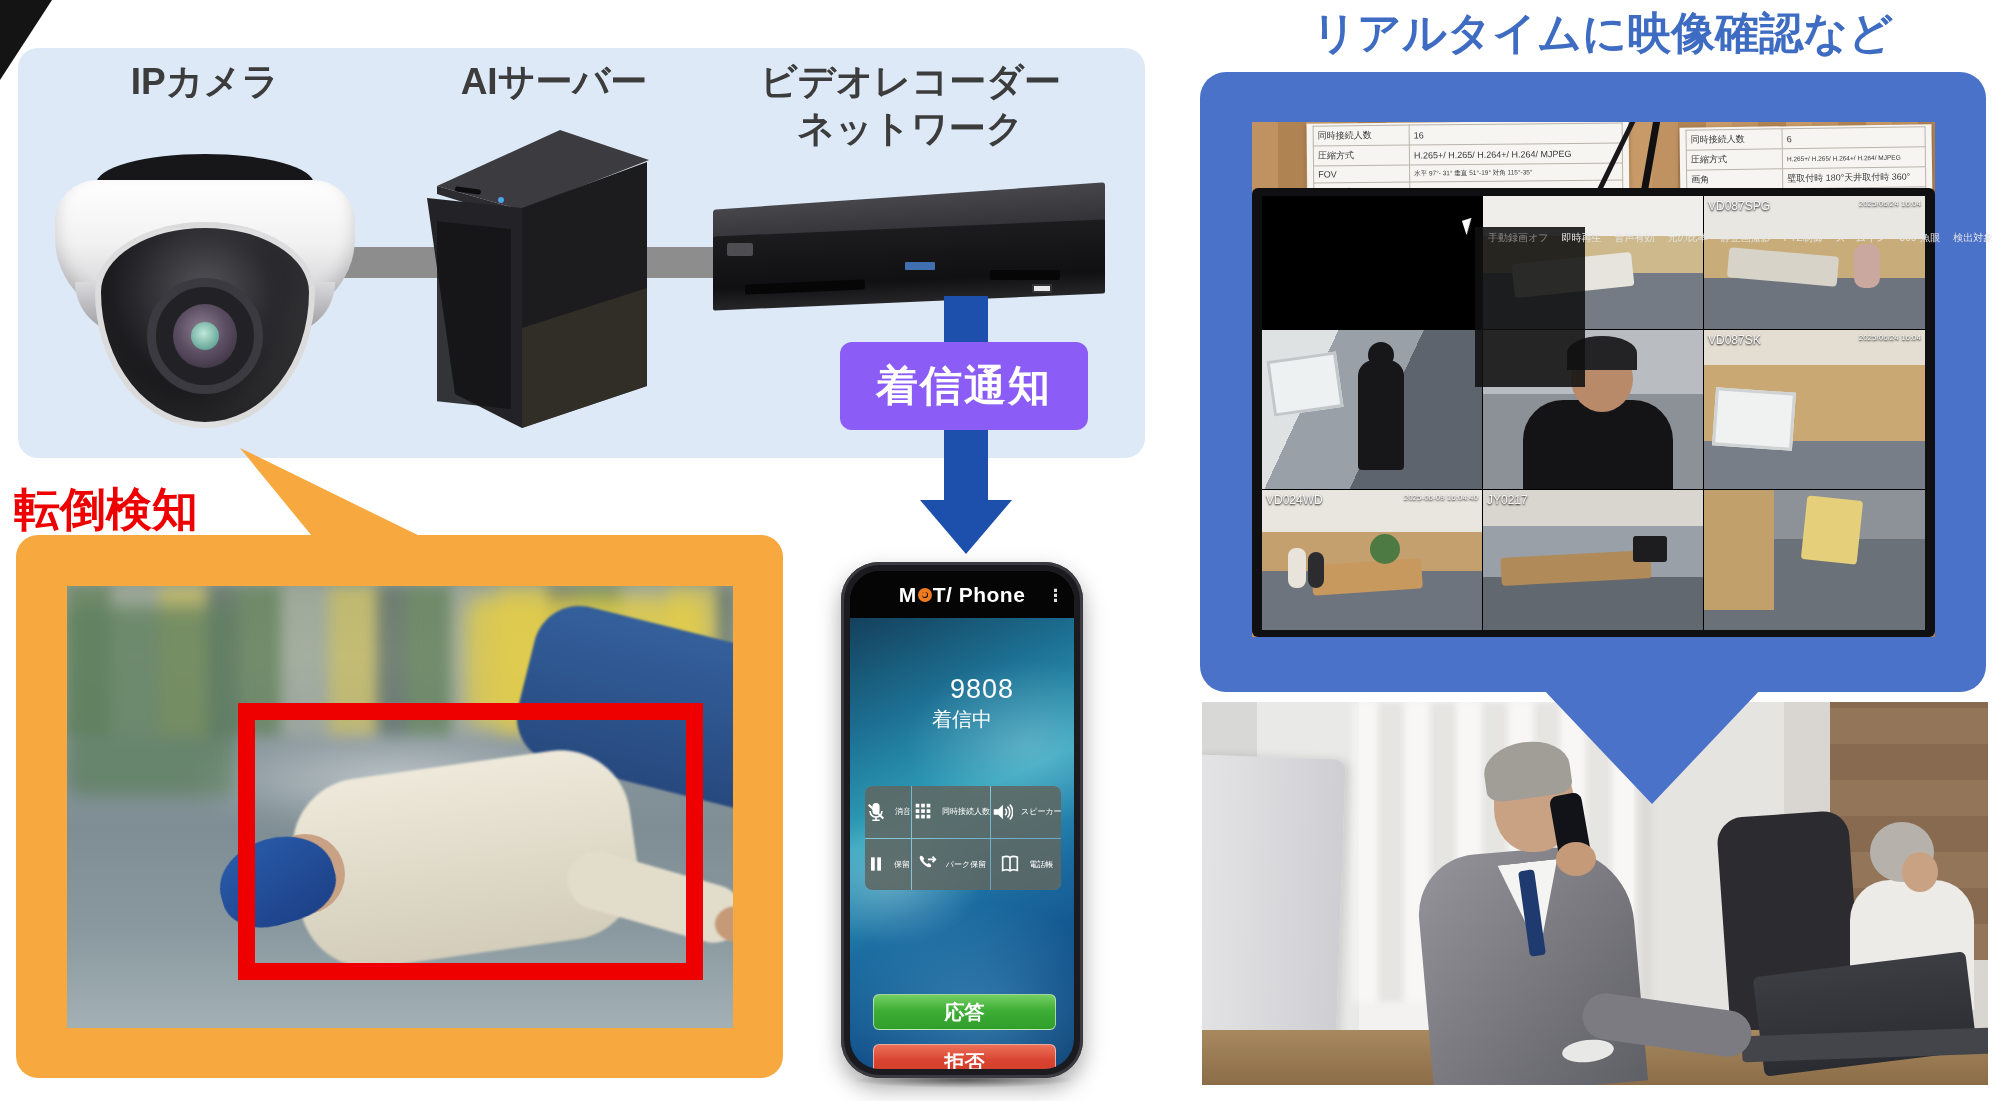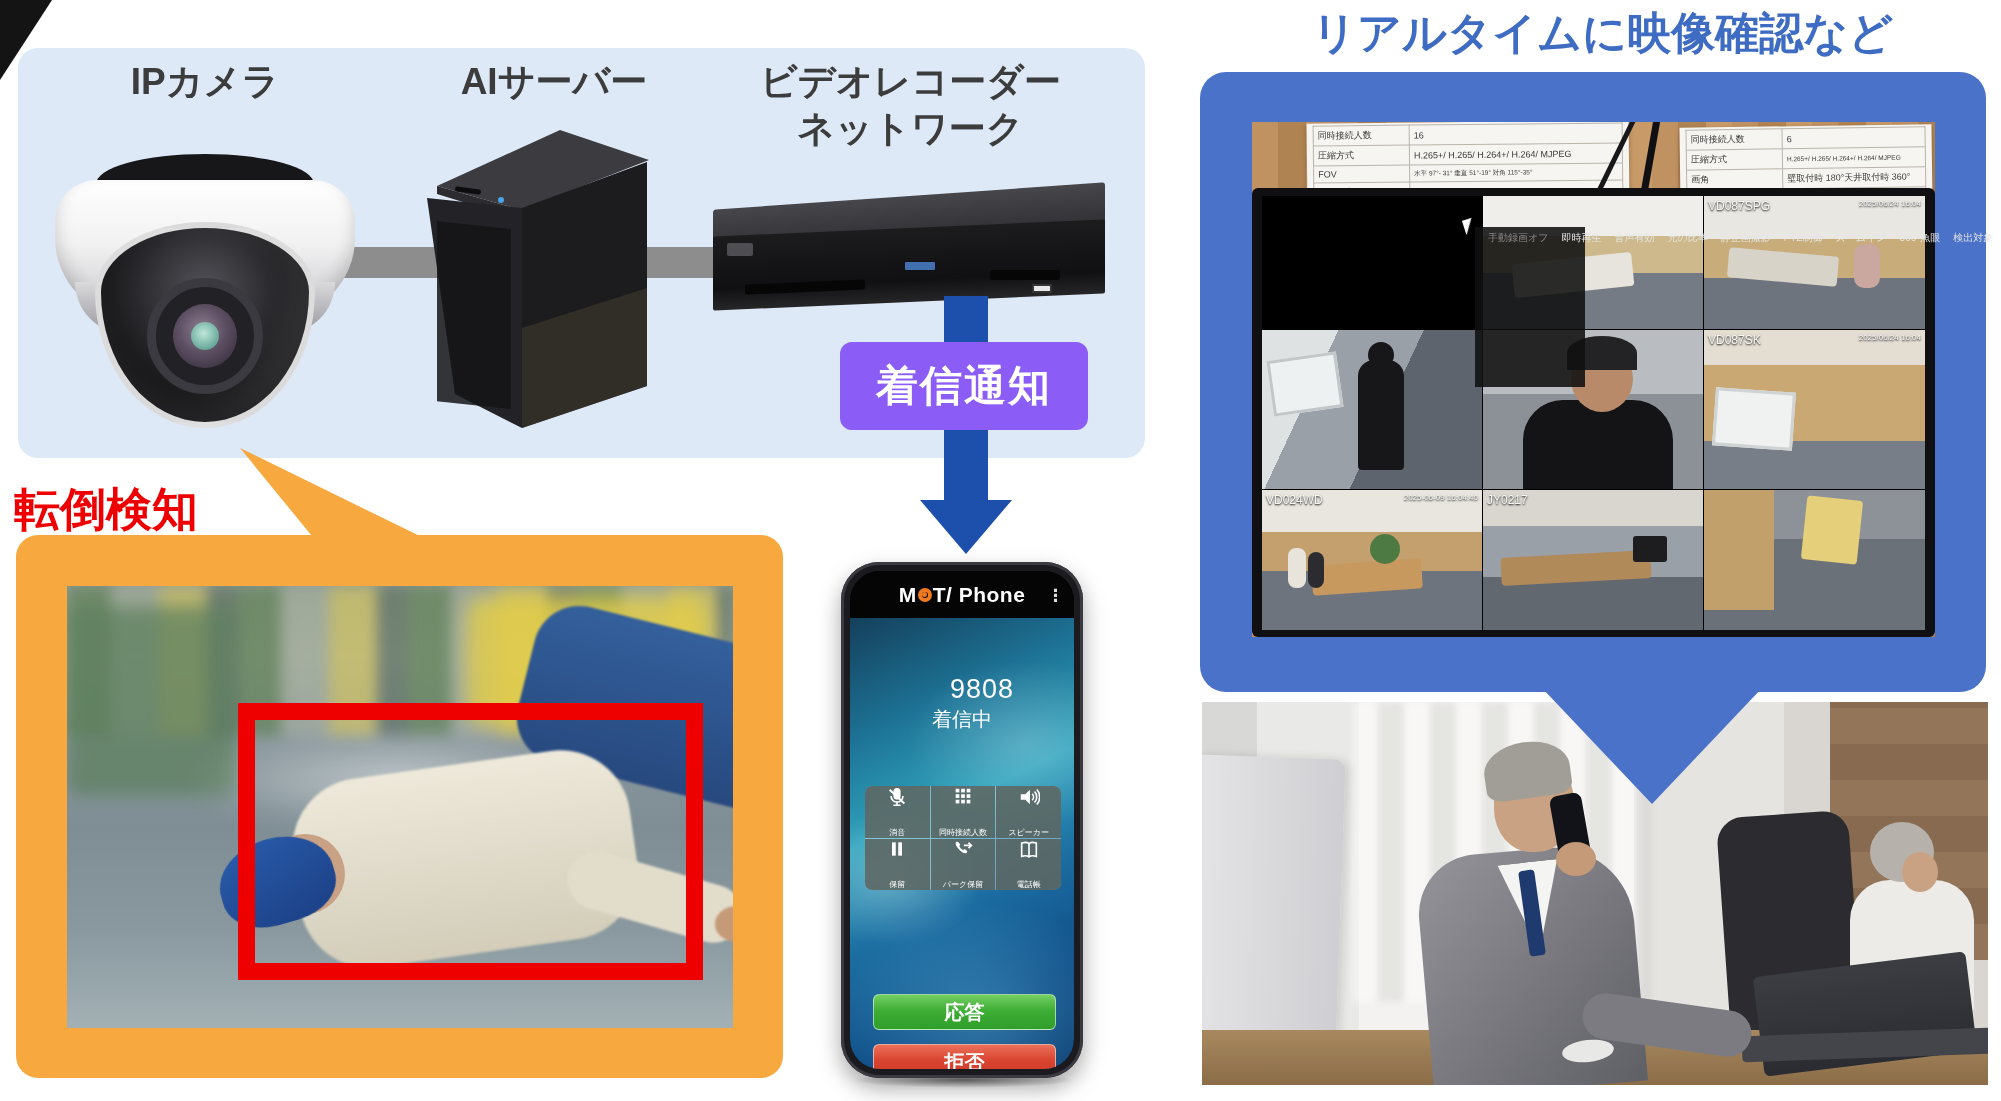--- a/index.html
+++ b/index.html
@@ -101,21 +101,21 @@
       background:
         radial-gradient(130px 95px at 18% 58%,rgba(255,255,255,.28),rgba(255,255,255,0) 70%),
         radial-gradient(170px 120px at 78% 28%,rgba(255,255,255,.22),rgba(255,255,255,0) 70%),
         radial-gradient(210px 160px at 58% 88%,rgba(130,225,255,.3),rgba(130,225,255,0) 70%),
         linear-gradient(155deg,#14405c 0%,#1d7295 22%,#2fa3bd 42%,#1b6ba0 62%,#0f4c86 82%,#0a3a6e 100%);}
   .p-number{left:0;top:56px;width:100%;text-align:center;color:#fff;font-size:27px;letter-spacing:1px;margin-left:20px;}
   .p-status{left:0;top:88px;width:100%;text-align:center;color:#fff;font-size:20px;}
   .p-grid{left:15px;top:168px;width:196px;height:104px;border-radius:7px;overflow:hidden;
           display:grid;grid-template-columns:1fr 1fr 1fr;grid-template-rows:1fr 1fr;gap:1px;
           background:rgba(255,255,255,.35);}
-  .p-cell{background:rgba(82,92,87,.82);display:flex;flex-direction:column;align-items:center;justify-content:space-between;gap:8px;}
+  .p-cell{background:rgba(82,92,87,.82);display:flex;flex-direction:row;align-items:center;justify-content:center;gap:8px;}
   .p-cell svg{display:block;}
   .p-cell-label{color:#fff;font-size:8px;white-space:nowrap;}
   .btn-call{left:23px;top:376px;width:183px;height:36px;border-radius:6px;color:#fff;font-size:20px;font-weight:700;
             display:flex;align-items:center;justify-content:center;border:1px solid rgba(255,255,255,.55);}
   .btn-answer{background:linear-gradient(180deg,#74cf63 0%,#3fae36 45%,#2f9e2b 100%);}
   .btn-reject{top:426px;background:linear-gradient(180deg,#ec7058 0%,#d84430 45%,#cf3a26 100%);}
 
   
   .mon-title{left:1312px;top:4px;font-weight:800;font-size:44px;color:#3e6cc3;}
   .panel-blue{left:1200px;top:72px;width:786px;height:620px;background:#4a72c9;border-radius:26px;}

